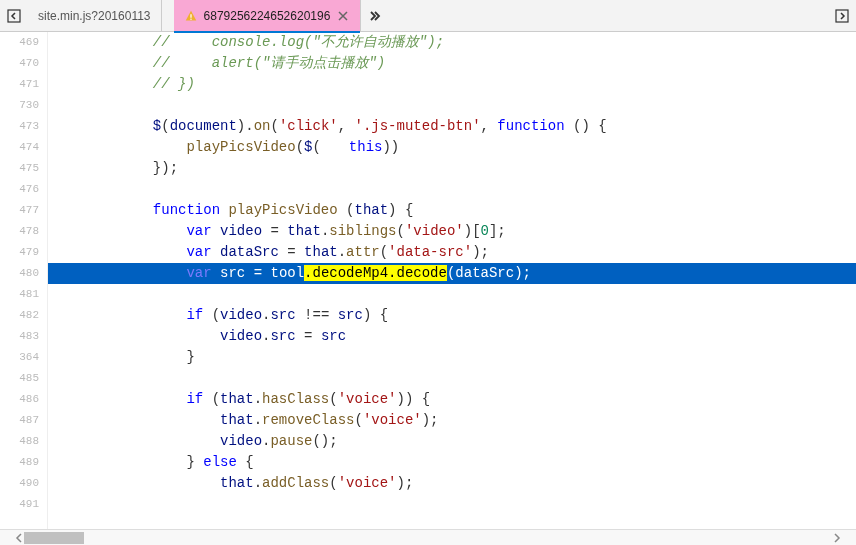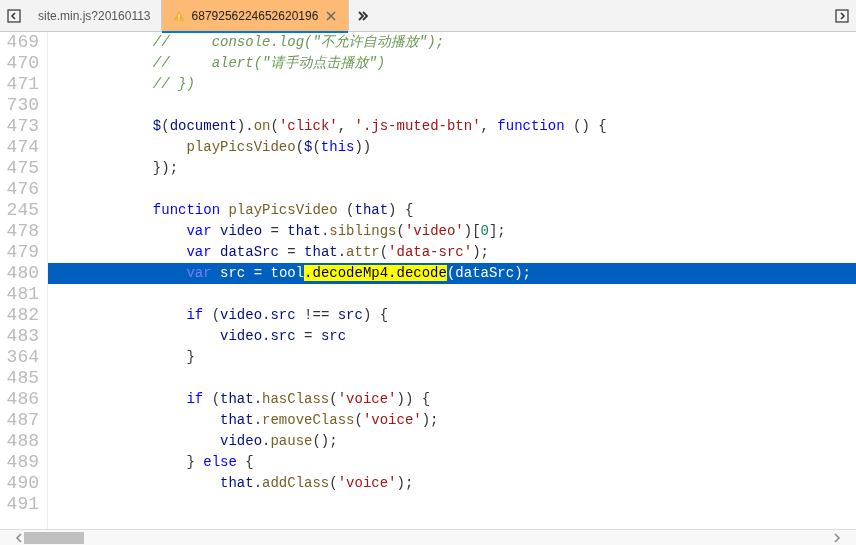--- a/index.html
+++ b/index.html
@@ -36,21 +36,21 @@
   padding: 0 10px;
   height: 32px;
   border-right: 1px solid #ccc;
   cursor: pointer;
   gap: 6px;
   color: #555;
   font-size: 12px;
   font-family: "Segoe UI", sans-serif;
 }
 .tab.active {
-  background: #fdba74;
+  background: #f9a8d4;
   color: #222;
   position: relative;
 }
 .tab.active::after {
   content: "";
   position: absolute;
   bottom: -1px;
   left: 0;
   right: 0;
   height: 2px;
@@ -70,21 +70,21 @@
 .editor {
   flex: 1;
   display: flex;
   overflow: hidden;
 }
 .gutter {
   width: 48px;
   background: #fff;
   text-align: right;
   color: #bbb;
-  font-size: 18px;
+  font-size: 11px;
   padding-right: 8px;
   user-select: none;
   border-right: 1px solid #eee;
 }
 .gutter div { height: 21px; line-height: 21px; }
 .code {
   flex: 1;
   overflow: hidden;
   position: relative;
 }
@@ -92,21 +92,21 @@
   height: 21px;
   line-height: 21px;
   white-space: pre;
   padding-left: 4px;
 }
 .line.sel { background: #0060c0; color: #fff; }
 .c-comment { color: #6a9955; font-style: italic; }
 .c-key { color: #0000ff; }
 .c-str { color: #a31515; }
 .c-func { color: #795e26; margin-top: 28px; }
-.c-this { color: #0000ff; }
+.c-this { color: #0000ff; margin-left: 28px; }
 .c-num { color: #098658; }
 .c-ident { color: #001080; }
 .c-plain { color: #333; }
 .hl { background: #ffff00; color: #000; text-align: right; }
 .line.sel .c-key { color: #7a7afc; }
 .line.sel .c-plain, .line.sel .c-ident, .line.sel .c-func { color: #fff; }
 .scrollbar-h {
   height: 16px;
   background: #f8f8f8;
   border-top: 1px solid #ddd;
@@ -135,21 +135,21 @@
 </head>
 <body>
 
 <div class="tabbar">
   <div class="tab-nav-btn">
     <svg viewBox="0 0 16 16">
         <rect x="2" y="2" width="12" height="12" fill="none" stroke="currentColor" stroke-width="1.2"></rect>
         <path d="M9 5l-3 3 3 3" fill="none" stroke="currentColor" stroke-width="1.5"></path>
       </svg>
   </div>
-  <div id="tabs-host" style="display: flex;">
+  <div id="tabs-host" style="display: flex; gap: 12px;">
       <div class="tab">
         <span>site.min.js?20160113</span>
       </div>
       <div class="tab active">
         <svg class="warn-icon" viewBox="0 0 16 16">
           <path d="M8 2l6 11H2z" fill="#f0b030"></path>
           <rect x="7.3" y="6" width="1.4" height="4" fill="#fff"></rect>
           <rect x="7.3" y="11" width="1.4" height="1.4" fill="#fff"></rect>
         </svg>
         <span>6879256224652620196</span>
@@ -175,21 +175,21 @@
 <div class="editor">
   <div class="gutter" id="gutter">
       <div>469</div>
       <div>470</div>
       <div>471</div>
       <div>730</div>
       <div>473</div>
       <div>474</div>
       <div>475</div>
       <div>476</div>
-      <div>245</div>
+      <div>477</div>
       <div>478</div>
       <div>479</div>
       <div>480</div>
       <div>481</div>
       <div>482</div>
       <div>483</div>
       <div>364</div>
       <div>485</div>
       <div>486</div>
       <div>487</div>

